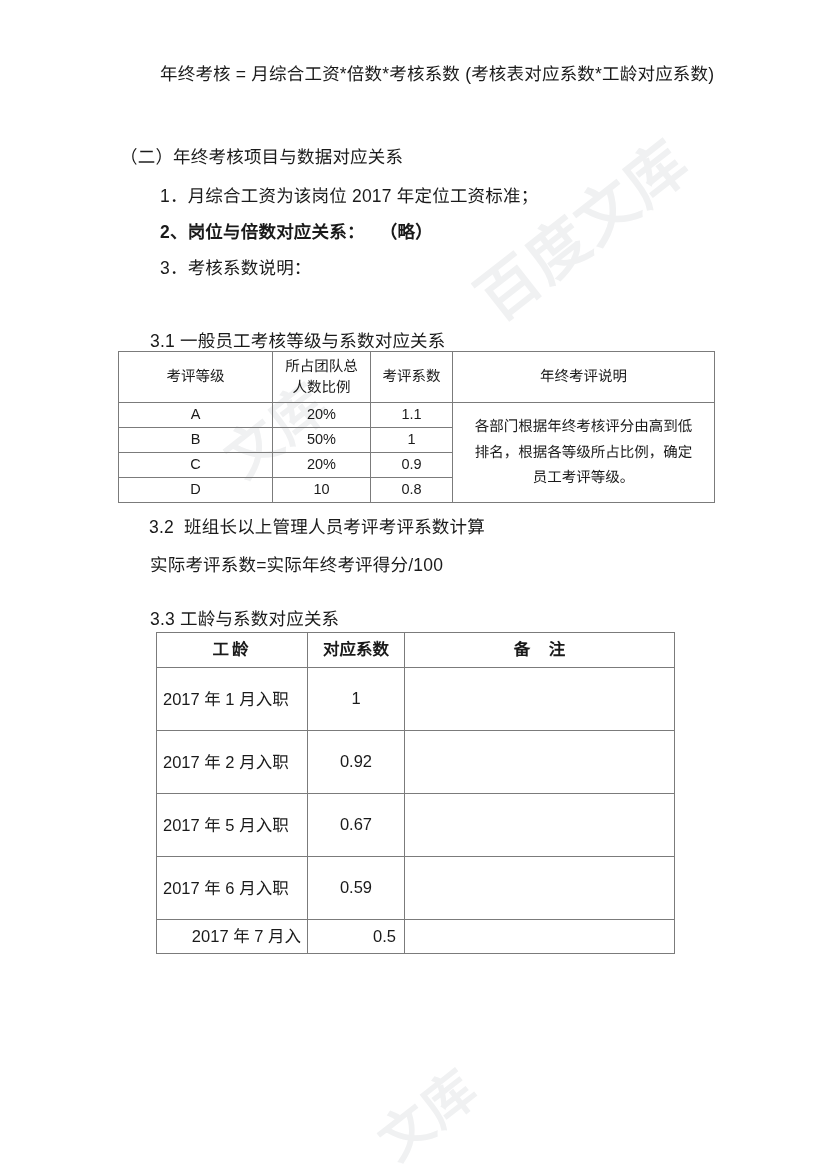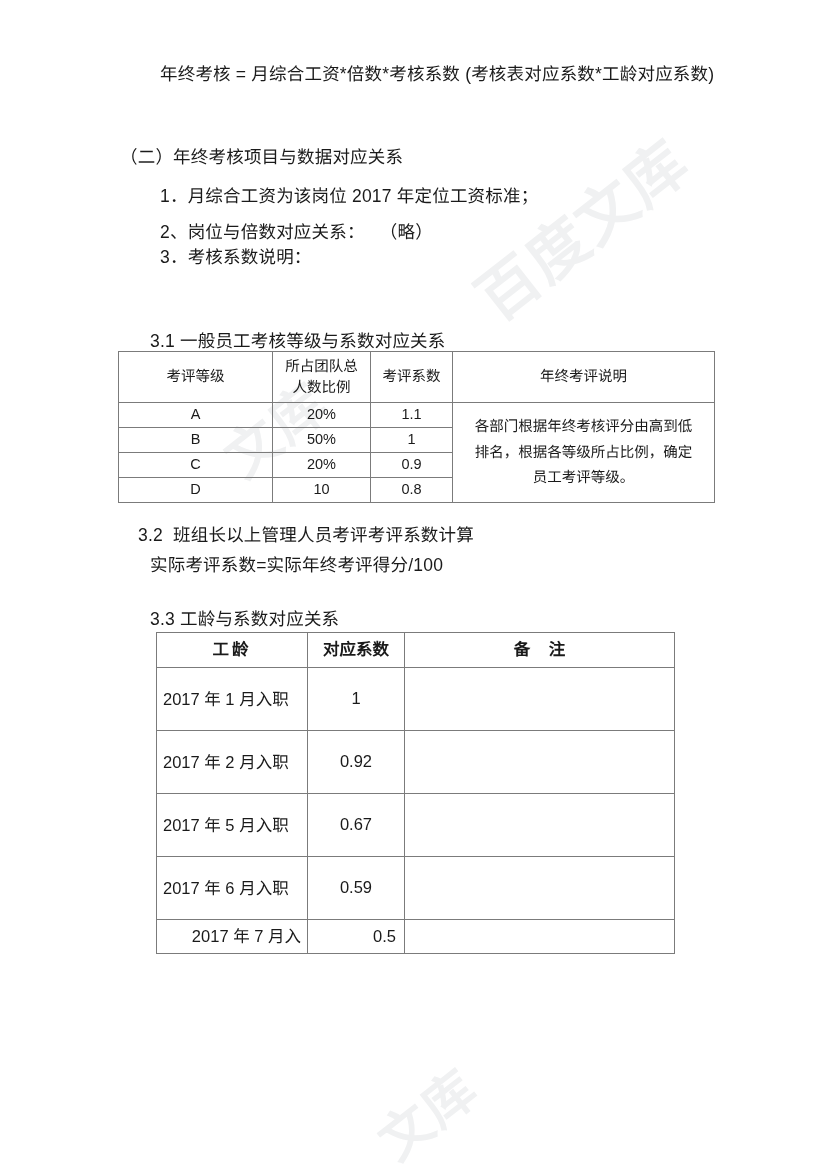--- a/index.html
+++ b/index.html
@@ -66,24 +66,24 @@
     white-space: pre-wrap;
   }
   .p-formula {
     left: 120px;
     top: 60px;
     width: 596px;
     text-indent: 40px;
   }
   .p-sec2   { left: 120px; top: 143px; }
   .p-item1  { left: 160px; top: 182px; }
-  .p-item2  { left: 160px; top: 218px; }
-  .p-item3  { left: 160px; top: 243px; }
+  .p-item2  { left: 160px; top: 218px; font-weight: bold; }
+  .p-item3  { left: 160px; top: 254px; }
   .p-sec31  { left: 150px; top: 295px; margin-top: 32px; }
-  .p-sec32  { left: 138px; top: 513px; margin-top: 8px; }
+  .p-sec32  { left: 149px; top: 513px; }
   .p-formula2 { left: 150px; top: 551px; }
   .p-sec33  { left: 150px; top: 605px; }
 
   
   table {
     position: absolute;
     border-collapse: collapse;
     z-index: 2;
     background: transparent;
     table-layout: fixed;

